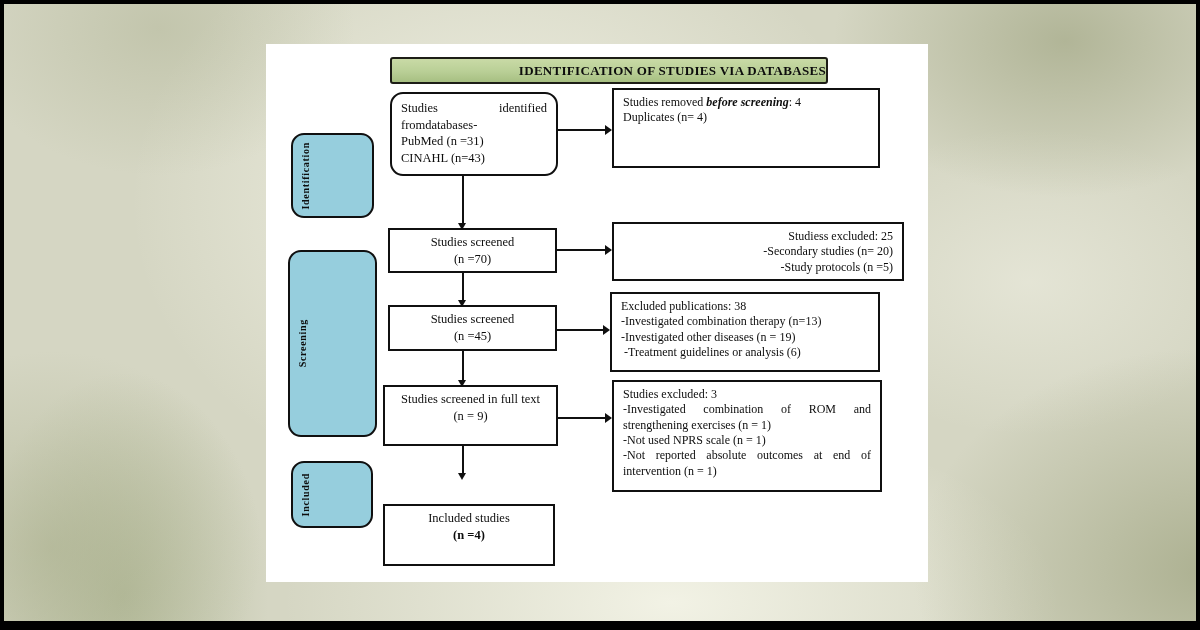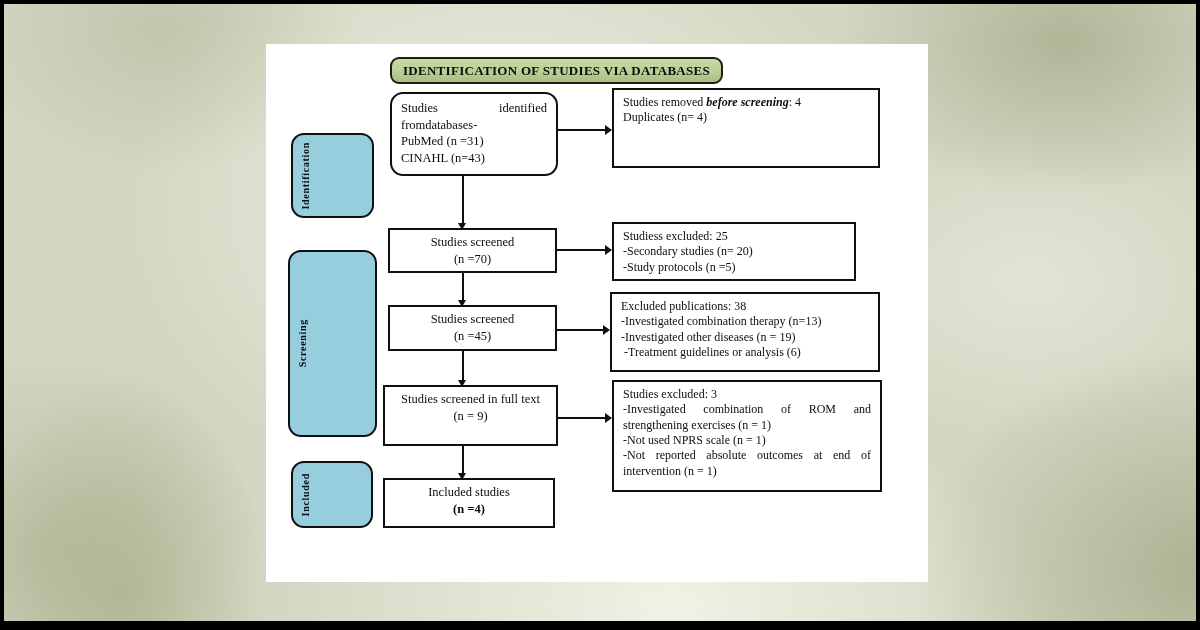--- a/index.html
+++ b/index.html
@@ -14,23 +14,23 @@
       radial-gradient(ellipse 220px 340px at 10% 96%, rgba(134,148,98,.38)  0%, rgba(134,148,98,0) 66%),
       radial-gradient(ellipse 280px 210px at 13% 4%,  rgba(160,166,130,.35) 0%, rgba(160,166,130,0) 70%),
       radial-gradient(ellipse 520px 420px at 42% 32%, rgba(245,245,233,.88) 0%, rgba(245,245,233,0) 72%),
       radial-gradient(ellipse 540px 260px at 56% 97%, rgba(247,247,235,.85) 0%, rgba(247,247,235,0) 72%),
       radial-gradient(ellipse 320px 220px at 86% 45%, rgba(240,240,228,.55) 0%, rgba(240,240,228,0) 70%);
     font-family:"Liberation Serif",serif;color:#0d0d0d;
   }
   .panel{position:absolute;left:262px;top:40px;width:662px;height:538px;background:#fff;}
   
   .pill{
-    position:absolute;left:124px;top:13px;width:333px;height:27px;box-sizing:border-box;
+    position:absolute;left:124px;top:13px;width:438px;height:27px;box-sizing:border-box;
     background:linear-gradient(180deg,#c9daa6 0%,var(--header-green,#b9cf96) 55%,#a7bf82 100%);
-    border:2px solid #1d1d16;border-radius:9px;display:flex;align-items:center;justify-content:center;
+    border:2px solid #1d1d16;border-radius:3px;display:flex;align-items:center;justify-content:flex-end;
   }
   .pill span{font-weight:bold;font-size:13px;letter-spacing:.3px;}
   
   .stagebox{position:absolute;background:var(--stage-blue,#96cedd);border:2.5px solid #101010;border-radius:13px;box-sizing:border-box;}
   .vwrap{position:absolute;inset:0;display:flex;align-items:center;justify-content:flex-start;padding-left:7px;}
   .vtext{writing-mode:vertical-rl;transform:rotate(180deg);font-weight:bold;font-size:10px;letter-spacing:.7px;}
   
   .fbox{position:absolute;background:#fff;border:2px solid #101010;box-sizing:border-box;font-size:12.5px;line-height:1.32;}
   .fbox.center{text-align:center;padding-top:4px;}
   .rbox{position:absolute;background:#fff;border:2.5px solid #101010;box-sizing:border-box;font-size:12px;line-height:1.28;padding:5px 9px;}
@@ -92,33 +92,33 @@
     <div class="fbox center" style="left:122px;top:261px;width:169px;height:46px;">
       <div>Studies screened</div>
       <div>(n =45)</div>
     </div>
 
     <div class="fbox center" style="left:117px;top:341px;width:175px;height:61px;">
       <div>Studies screened in full text</div>
       <div>(n = 9)</div>
     </div>
 
-    <div class="fbox center" style="left:117px;top:434px;width:172px;height:50px;">
+    <div class="fbox center" style="left:117px;top:460px;width:172px;height:62px;">
       <div>Included studies</div>
       <div class="b">(n =4)</div>
     </div>
 
     <div class="rbox" style="left:346px;top:44px;width:268px;height:80px;">
       <div>
         <span>Studies removed </span><span class="it">before screening</span><span>: 4</span>
       </div>
       <div>Duplicates (n= 4)</div>
     </div>
 
-    <div class="rbox" style="left:346px;top:178px;width:244px;height:59px;">
+    <div class="rbox" style="left:346px;top:178px;width:292px;height:59px;text-align:right;">
       <div>Studiess excluded: 25</div>
       <div>-Secondary studies (n= 20)</div>
       <div>-Study protocols (n =5)</div>
     </div>
 
     <div class="rbox" style="left:344px;top:248px;width:270px;height:80px;">
       <div>Excluded publications: 38</div>
       <div>-Investigated combination therapy (n=13)</div>
       <div>-Investigated other diseases (n = 19)</div>
       <div>&nbsp;-Treatment guidelines or analysis (6)</div>

